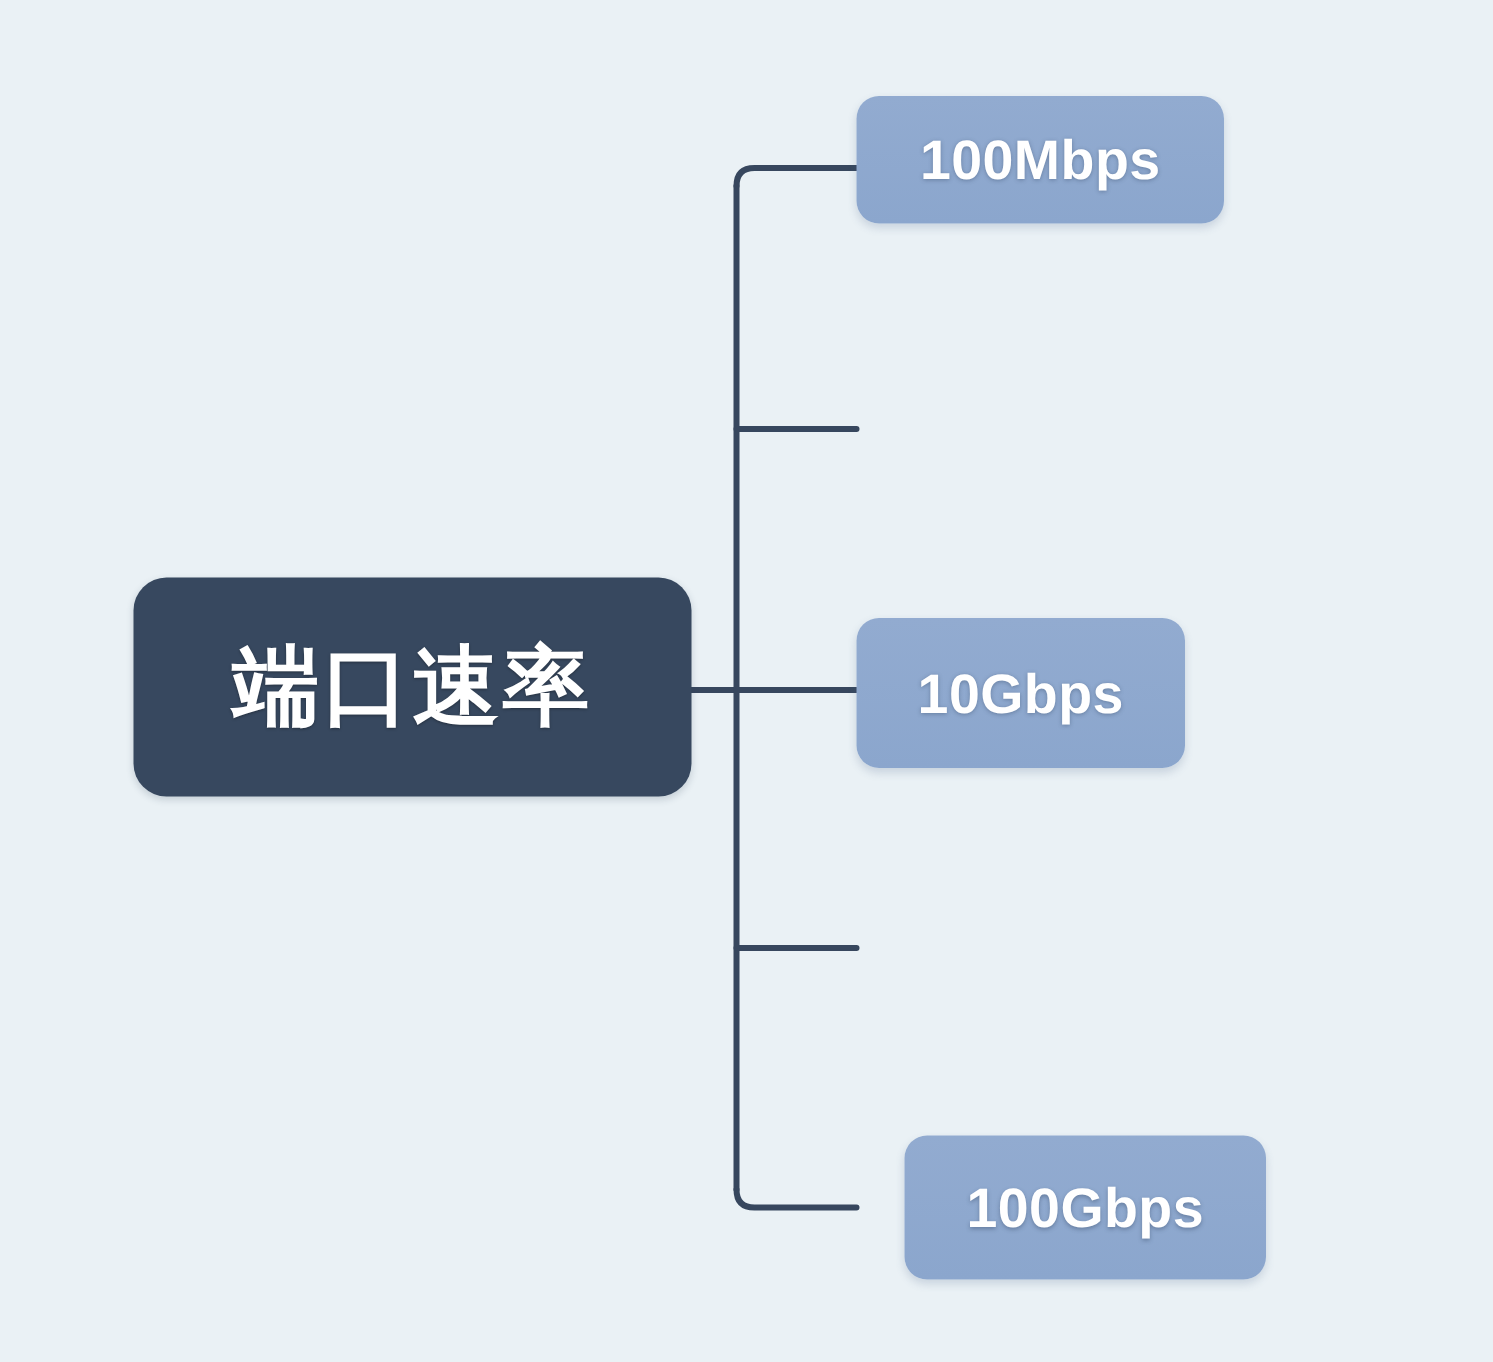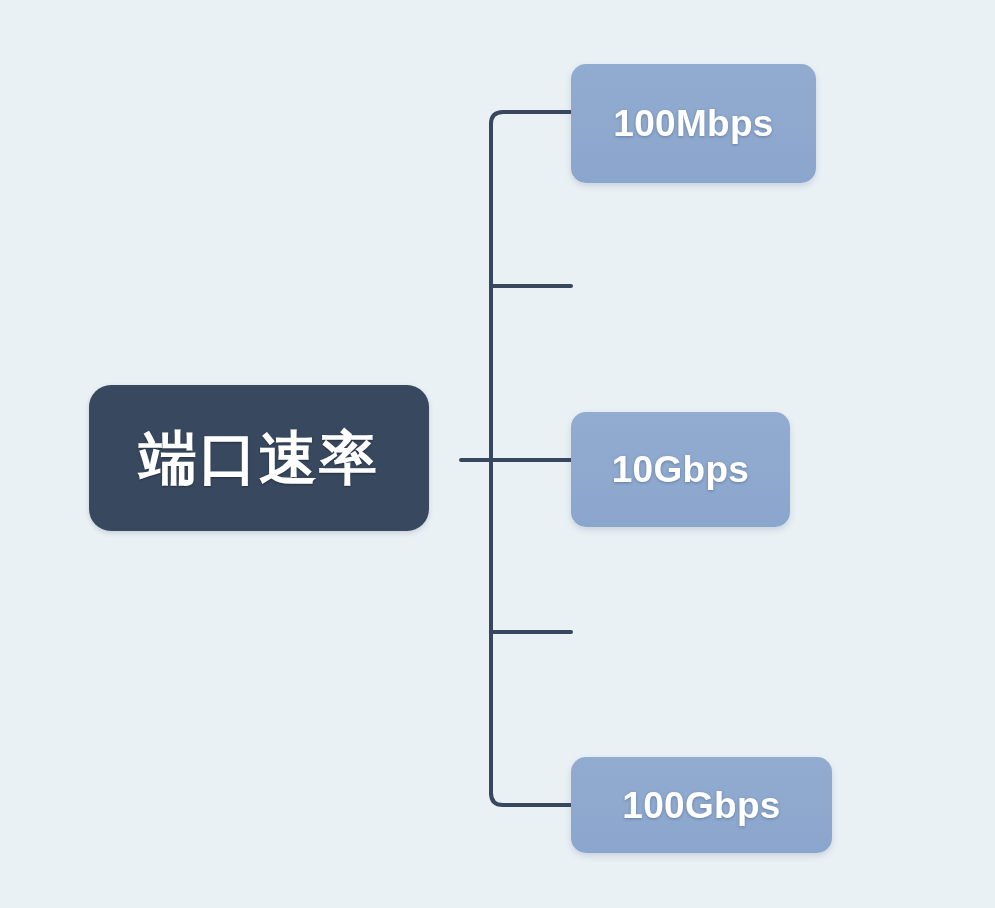--- a/index.html
+++ b/index.html
@@ -40,21 +40,21 @@
     align-items: center;
     justify-content: center;
     color: #ffffff;
     white-space: nowrap;
     user-select: none;
   }
 
   .node-root {
     left: 89px;
     top: 385px;
-    width: 340px;
+    width: 372px;
     height: 146px;
     background: #37485f;
     border-radius: 22px;
     font-size: 58px;
     font-weight: 700;
     letter-spacing: 2px;
     box-shadow: 0 2px 5px rgba(40, 60, 85, 0.18);
   }
   .node-root .node-label {
     text-shadow: 0 1px 2px rgba(0, 0, 0, 0.35);
@@ -67,25 +67,25 @@
     font-size: 37px;
     font-weight: 700;
     letter-spacing: 0.3px;
     box-shadow: 0 3px 6px rgba(70, 95, 135, 0.20);
   }
   .node-child .node-label {
     text-shadow: 0 1px 3px rgba(55, 75, 105, 0.45);
   }
 
   
-  #node-child-0 { top: 64px;  width: 245px; height: 119px; }
+  #node-child-0 { top: 64px;  width: 245px; height: 85px; }
   #node-child-1 { top: 238px; width: 274px; height: 97px; }
-  #node-child-2 { top: 412px; width: 219px; height: 115px; }
+  #node-child-2 { top: 412px; width: 219px; height: 100px; }
   #node-child-3 { top: 585px; width: 229px; height: 96px; }
-  #node-child-4 { top: 757px; width: 261px; height: 96px; }
+  #node-child-4 { top: 757px; width: 241px; height: 96px; margin-left: 32px; }
 
   .node-label {
     display: block;
     line-height: 1;
   }
 </style>
 </head>
 <body>
 
 <div id="mindmap-canvas">

